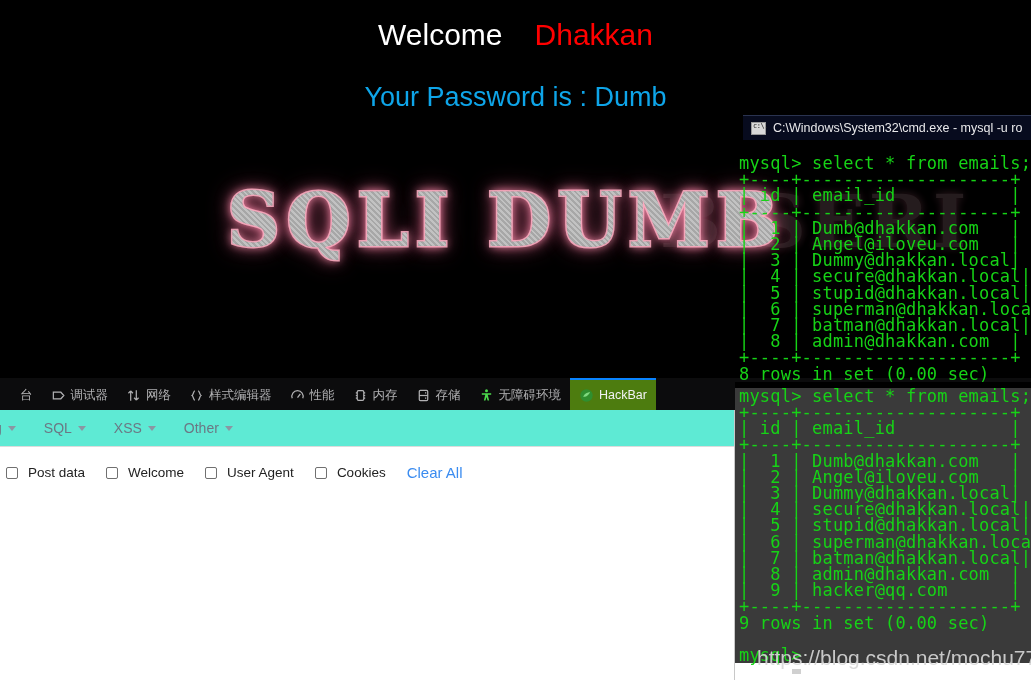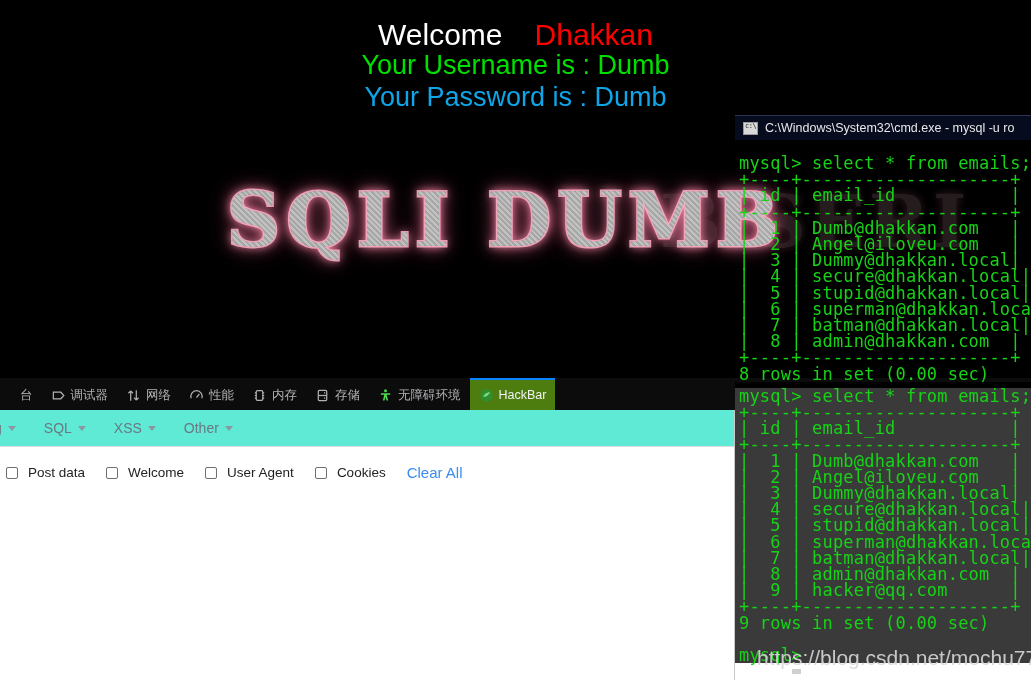--- a/index.html
+++ b/index.html
@@ -140,20 +140,21 @@
   
   #cmd{
     position:absolute;left:735px;top:115px;width:296px;height:565px;
     overflow:hidden;
     font-family:"DejaVu Sans Mono","Liberation Mono",monospace;
   }
   #cmd-title{
     height:25px;background:#070b1e;display:flex;align-items:center;
     gap:7px;padding-left:8px;box-sizing:border-box;
     border-top:1px solid #2a3350;
+    margin-left:8px;
   }
   #cmd-title-ico{
     width:15px;height:13px;background:#d8d8d8;border:1px solid #9a9a9a;
     position:relative;flex:0 0 15px;box-sizing:border-box;
   }
   #cmd-title-ico::before{
     content:"c:\\.";position:absolute;left:1px;top:-1px;
     font-family:"DejaVu Sans Mono",monospace;font-size:7px;color:#222;
     letter-spacing:-.5px;
   }
@@ -186,21 +187,20 @@
 </style>
 </head>
 <body>
 
 <div id="webpage">
 
   <div id="welcome-row" class="welcome-line">
     <span id="welcome-word">Welcome</span><span id="welcome-name">Dhakkan</span>
   </div>
 
-  <div id="username-line" class="welcome-line">Your Username is : Dumb</div>
   <div id="password-line" class="welcome-line">Your Password is : Dumb</div>
 
   <div id="logo-sub">B SERI</div>
 
   <div id="logo-glow">
     <span>SQLI DUMB</span>
   </div>
   <div id="logo-wrap">
     <span id="logo-text">SQLI DUMB</span>
   </div>
@@ -228,20 +228,29 @@
     <div class="dt-tab">
       <span class="dt-ico">
         <svg viewBox="0 0 16 16" width="15" height="15" fill="none" stroke="currentColor" stroke-width="1.3">
           <path d="M5 13.5V3M5 3L2.6 5.6M5 3l2.4 2.6"></path>
             <path d="M11 2.5V13M11 13l2.4-2.6M11 13l-2.4-2.6"></path>
           </svg>
       </span>
       <span>网络</span>
     </div>
 
+    <div class="dt-tab">
+      <span class="dt-ico">
+        <svg viewBox="0 0 16 16" width="15" height="15" fill="none" stroke="currentColor" stroke-width="1.3">
+          <path d="M6.3 3C4.6 3 4.9 7 3.3 8c1.6 1 1.3 5 3 5"></path>
+            <path d="M9.7 3c1.7 0 1.4 4 3 5-1.6 1-1.3 5-3 5"></path>
+          </svg>
+      </span>
+      <span>样式编辑器</span>
+    </div>
 
     <div class="dt-tab">
       <span class="dt-ico">
         <svg viewBox="0 0 16 16" width="15" height="15" fill="none" stroke="currentColor" stroke-width="1.3">
           <path d="M2.4 11a6 6 0 1 1 11.2 0"></path>
             <path d="M8 10.2L11 6.4"></path>
           </svg>
       </span>
       <span>性能</span>
     </div>

